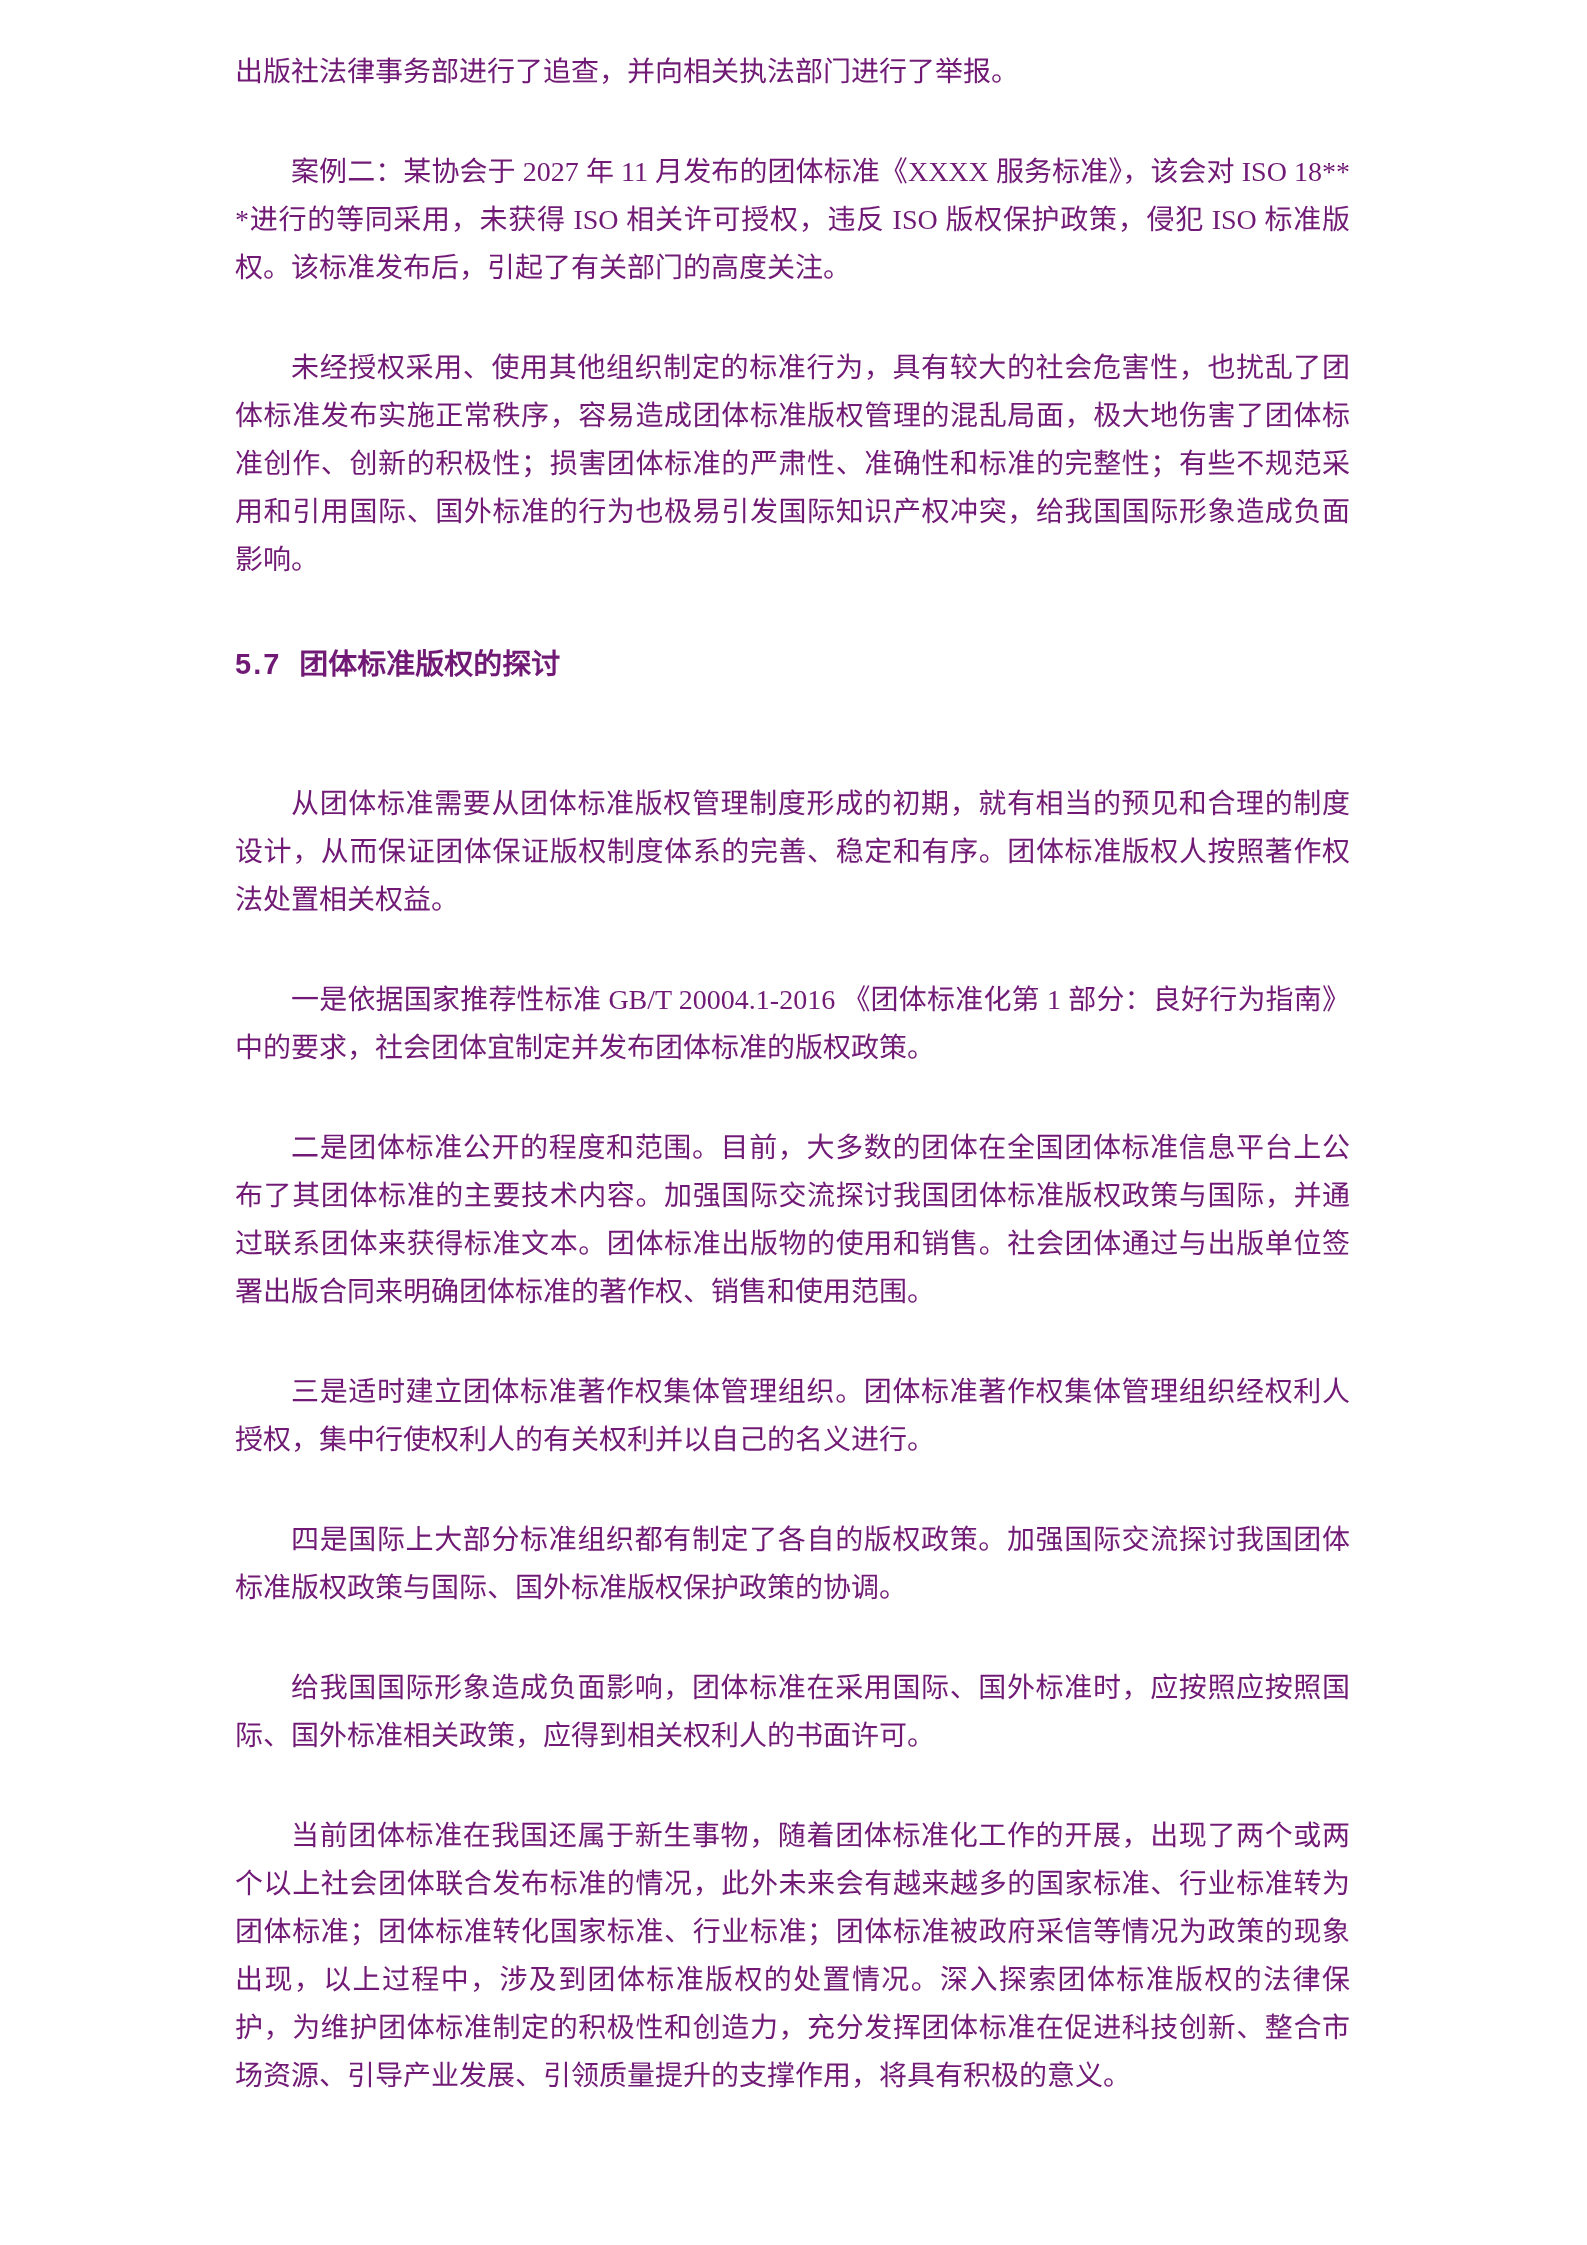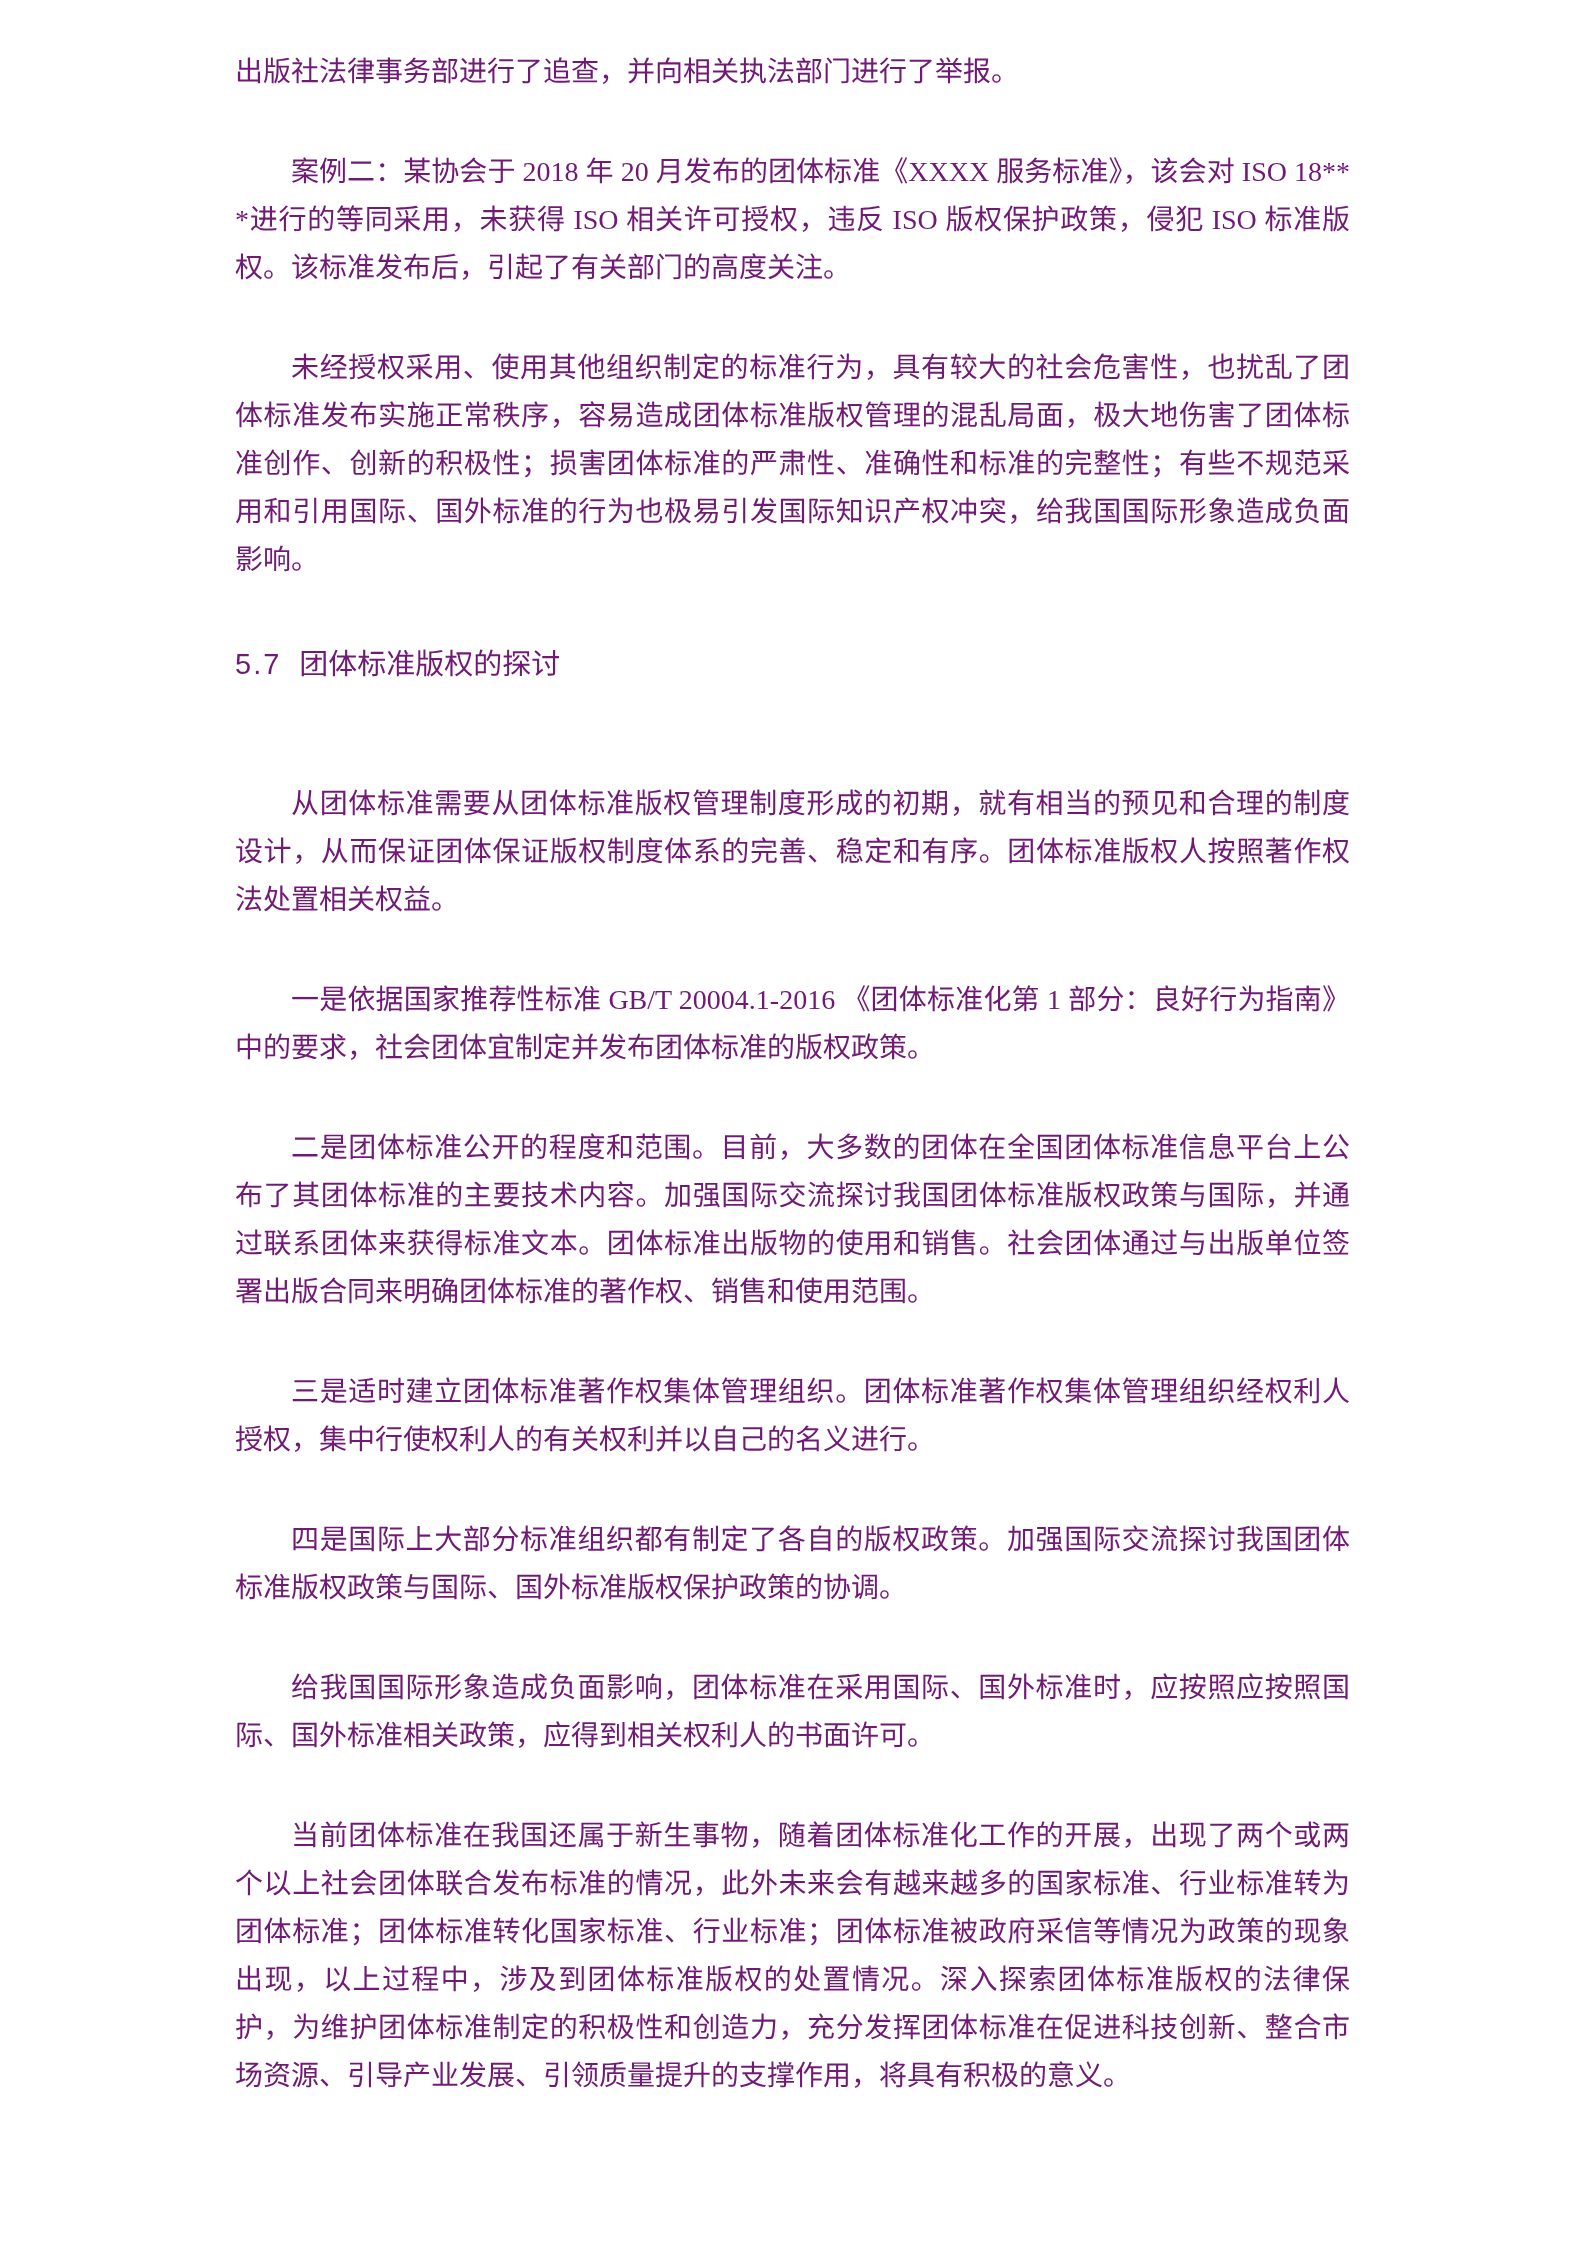--- a/index.html
+++ b/index.html
@@ -25,40 +25,40 @@
   .para {
     margin: 0 0 52px 0;
     text-indent: 2em;
     word-break: break-all;
   }
   .para.no-indent {
     text-indent: 0;
   }
   .section-heading {
     font-family: "Liberation Sans", "DejaVu Sans", sans-serif;
-    font-weight: 400;
+    font-weight: 700;
     font-size: 29px;
     line-height: 48px;
     text-align: left;
     margin: 56px 0 92px 0;
     text-indent: 0;
   }
   .section-heading .heading-number {
     margin-right: 18px;
     letter-spacing: 2px;
   }
 </style>
 </head>
 <body>
 
 <div class="page">
 
   <p class="para no-indent">出版社法律事务部进行了追查，并向相关执法部门进行了举报。</p>
 
-  <p class="para">案例二：某协会于 2018 年 20 月发布的团体标准《XXXX 服务标准》，该会对 ISO 18***进行的等同采用，未获得 ISO 相关许可授权，违反 ISO 版权保护政策，侵犯 ISO 标准版权。该标准发布后，引起了有关部门的高度关注。</p>
+  <p class="para">案例二：某协会于 2027 年 11 月发布的团体标准《XXXX 服务标准》，该会对 ISO 18***进行的等同采用，未获得 ISO 相关许可授权，违反 ISO 版权保护政策，侵犯 ISO 标准版权。该标准发布后，引起了有关部门的高度关注。</p>
 
   <p class="para">未经授权采用、使用其他组织制定的标准行为，具有较大的社会危害性，也扰乱了团体标准发布实施正常秩序，容易造成团体标准版权管理的混乱局面，极大地伤害了团体标准创作、创新的积极性；损害团体标准的严肃性、准确性和标准的完整性；有些不规范采用和引用国际、国外标准的行为也极易引发国际知识产权冲突，给我国国际形象造成负面影响。</p>
 
   <h2 class="section-heading">
     <span class="heading-number">5.7</span><span>团体标准版权的探讨</span>
   </h2>
 
   <p class="para">从团体标准需要从团体标准版权管理制度形成的初期，就有相当的预见和合理的制度设计，从而保证团体保证版权制度体系的完善、稳定和有序。团体标准版权人按照著作权法处置相关权益。</p>
 
   <p class="para">一是依据国家推荐性标准 GB/T 20004.1-2016 《团体标准化第 1 部分：良好行为指南》中的要求，社会团体宜制定并发布团体标准的版权政策。</p>

